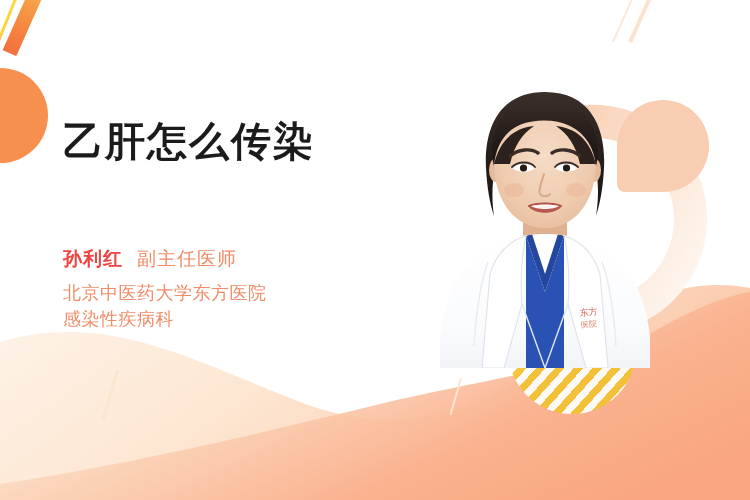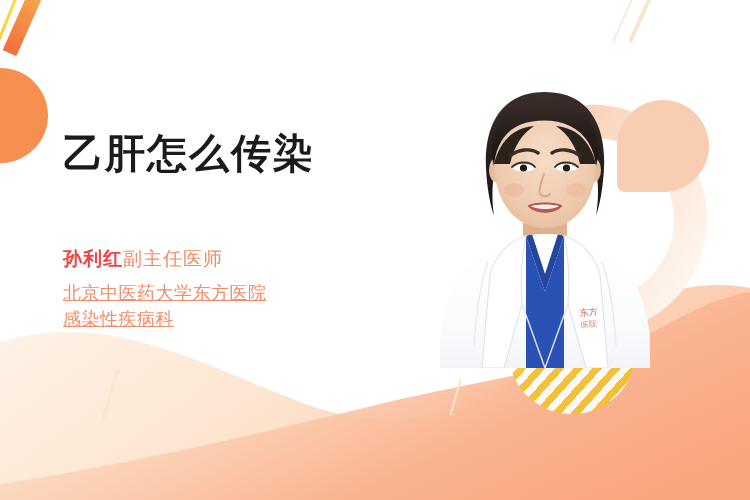--- a/index.html
+++ b/index.html
@@ -106,47 +106,47 @@
   #wave-back, #wave-front { left:0; bottom:0; width:750px; height:230px; }
 
   
   #doctor-portrait {
     position:absolute;
     left:430px; top:78px;
     width:230px; height:290px;
   }
 
   
-  #title-block { position:absolute; left:63px; top:130px; }
+  #title-block { position:absolute; left:63px; top:118px; }
   #page-title {
     font-size:40px;
     font-weight:700;
     letter-spacing:2px;
     color:#1b1b1b;
     line-height:1.15;
     white-space:nowrap;
   }
 
   #byline-block { position:absolute; left:63px; top:249px; }
   #credit-line { white-space:nowrap; line-height:1.0; }
   #doctor-name {
     font-size:19px; font-weight:700;
     color:#ef4444; letter-spacing:1px;
   }
   #doctor-rank {
     font-size:19px; font-weight:400;
     color:#F28B66; letter-spacing:1px;
+    margin-left:14px;
   }
   #affiliation {
     margin-top:13px;
     font-size:18px; font-weight:400;
     color:#F08C68; letter-spacing:.5px;
     line-height:1.42;
     white-space:pre-line;
-    text-decoration:underline;
   }
 </style>
 </head>
 <body>
 
 <div id="card">
 
   <svg id="wave-back" class="deco" viewBox="0 0 750 230" preserveAspectRatio="none">
     <defs>
       <linearGradient id="gBack" x1="0" y1="0" x2="1" y2="0.4">

